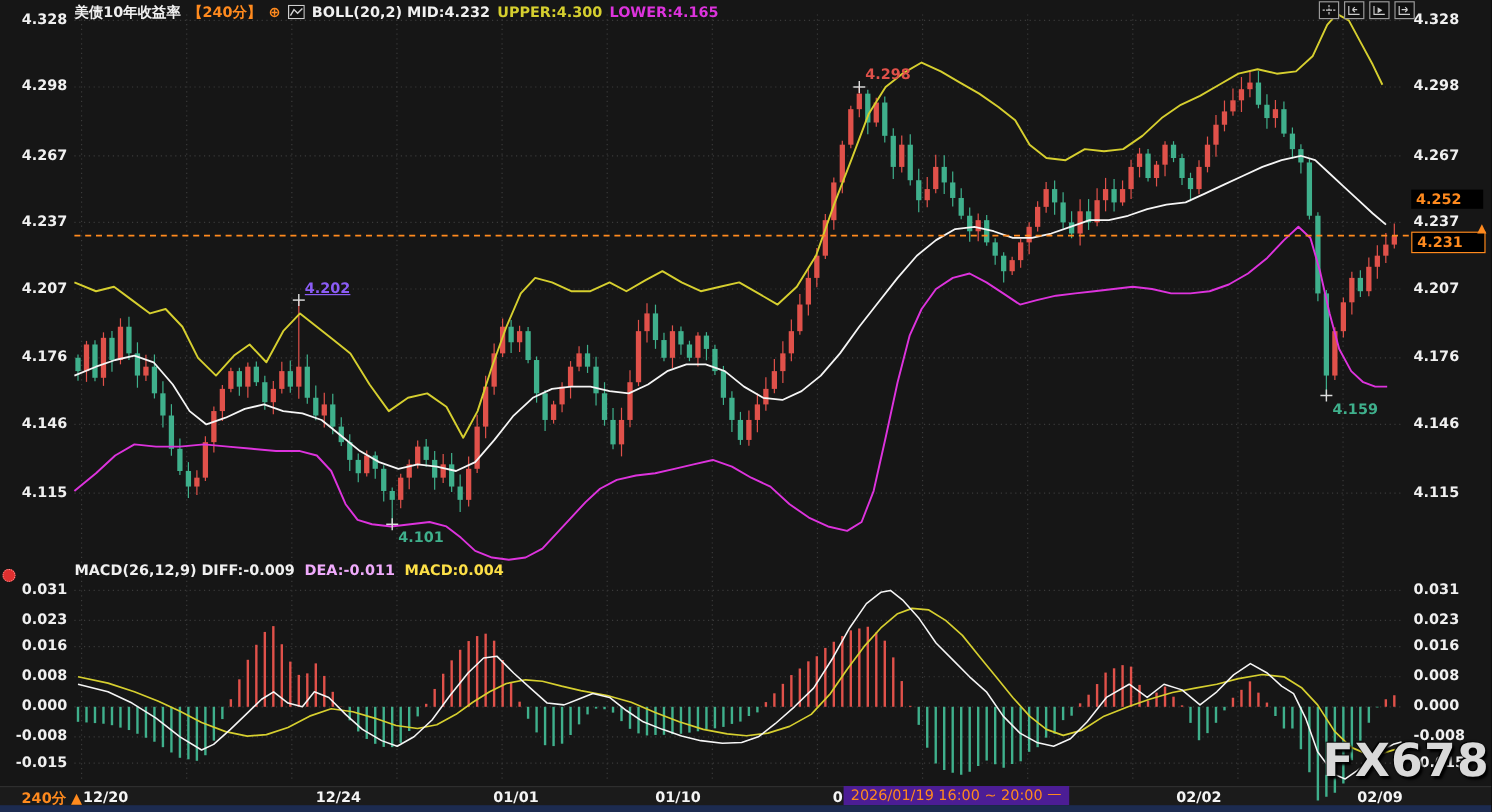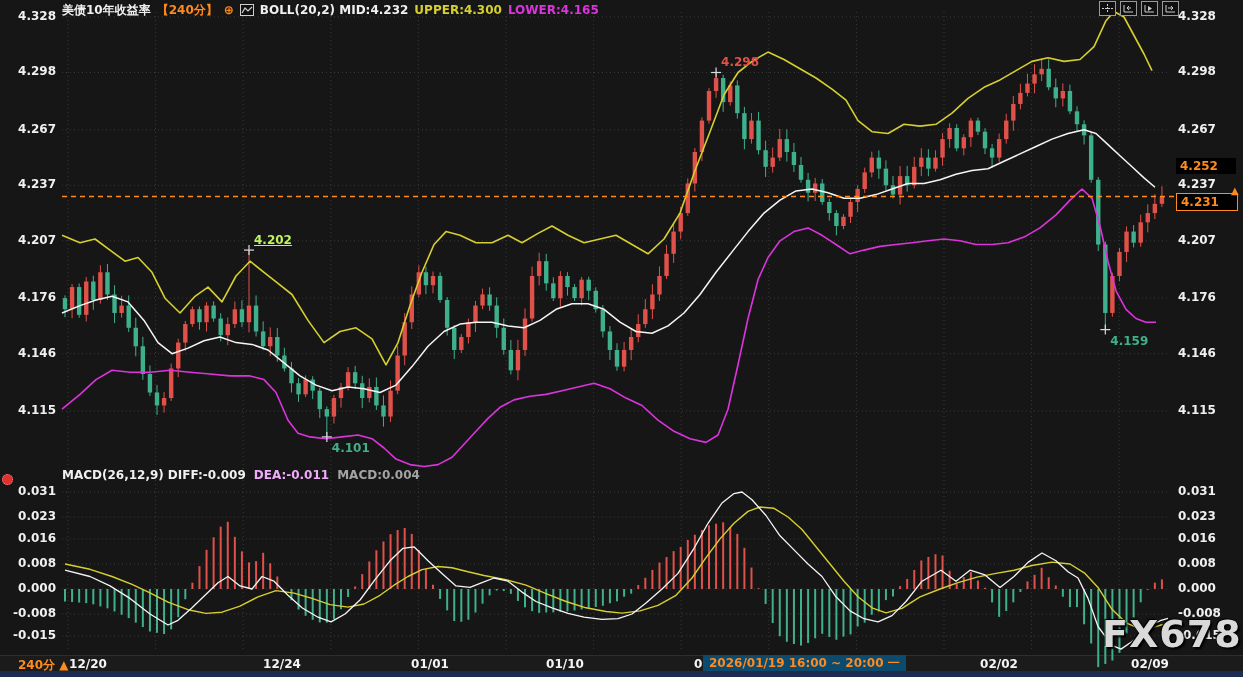--- a/index.html
+++ b/index.html
@@ -16,22 +16,22 @@
   .macd-hdr span{margin-right:8px;}
   .tick{position:absolute;font-size:12px;font-weight:bold;color:#f0f0f0;white-space:nowrap;z-index:3;}
   .pricebox{position:absolute;left:1176px;width:52px;font-size:12px;font-weight:bold;z-index:4;
             background:#000000;padding:1px 4px;white-space:nowrap;}
   .toolbar{right:64px;top:1px;display:flex;gap:4px;z-index:4;}
   .toolbtn{width:15px;height:13px;border:1px solid #9a9a9a;background:#101010;display:flex;
            align-items:center;justify-content:center;}
   .datebar-label{position:absolute;top:657px;font-size:12px;font-weight:bold;color:#f5f5f5;
                  transform:translateX(-50%);z-index:3;white-space:nowrap;}
   .interval{position:absolute;left:18px;top:657px;font-size:12px;font-weight:bold;z-index:3;white-space:nowrap;}
-  .xtooltip{position:absolute;left:703px;top:655px;background:#0c4a6e;padding:0 6px;font-size:12px;
-            font-weight:bold;z-index:3;white-space:nowrap;line-height:16px;}
+  .xtooltip{position:absolute;left:703px;top:655px;background:#4c1d95;padding:0 6px;font-size:12px;
+            font-weight:normal;z-index:3;white-space:nowrap;line-height:16px;}
   .xtooltip-prefix{position:absolute;left:694px;top:657px;color:#f5f5f5;font-size:12px;font-weight:bold;z-index:2;}
   .watermark{position:absolute;left:1102px;top:612px;font-size:38px;font-weight:bold;color:#d9d9d9;
              z-index:5;letter-spacing:1px;text-shadow:2px 2px 2px #000,-1px -1px 1px #000;}
   .anno{position:absolute;font-size:12px;font-weight:bold;z-index:3;white-space:nowrap;}
   .alert-dot{position:absolute;left:2px;top:474px;width:9px;height:9px;border-radius:50%;
              background:#e03030;border:1px dotted #ff8a8a;z-index:3;}
   .latest-arrow{position:absolute;left:1231px;top:186px;font-size:10px;z-index:4;line-height:10px;}
 </style>
 </head>
 <body>
@@ -580,21 +580,21 @@
       </div>
     <div class="toolbtn">
         <svg width="11" height="9">
           <path d="M1 1 V8 H10" stroke="#cccccc" fill="none"></path>
           <path d="M3 4 L8 4 M8 4 L6 2 M8 4 L6 6" stroke="#cccccc" fill="none"></path>
         </svg>
       </div>
   </div>
 
   <div class="overlay macd-hdr">
-    <span style="margin-right:4px;margin-top:28px;">MACD(26,12,9)</span><span>DIFF:-0.009</span><span style="color:#f0abfc;">DEA:-0.011</span><span style="color:#a3a3a3;">MACD:0.004</span>
+    <span style="margin-right:4px;margin-top:28px;">MACD(26,12,9)</span><span>DIFF:-0.009</span><span style="color:#f0abfc;">DEA:-0.011</span><span style="color:#fde047;">MACD:0.004</span>
   </div>
 
   <div class="pricebox" id="box-upper" style="color:#ff8a1e;top:158px;">4.252</div>
   <div class="pricebox" id="box-current" style="color:#ff8a1e;border:1px solid #ff8a1e;top:193px;">4.231</div>
   <div class="latest-arrow" style="color:#ff8a1e;">▲</div>
 
   <div class="interval" style="color:#ff8a1e;"><span>240分</span> <span>▲</span></div>
   <div class="xtooltip-prefix">0</div>
   <div class="xtooltip" style="color:#ff8a1e;">2026/01/19 16:00 ~ 20:00 一</div>
 
@@ -634,18 +634,18 @@
       <div class="tick" style="left: 4px; top: 606.032px; width: 52px; text-align: right;">-0.008</div>
       <div class="tick" style="left: 1178px; top: 606.032px;">-0.008</div>
       <div class="tick" style="left: 4px; top: 627.935px; width: 52px; text-align: right;">-0.015</div>
       <div class="tick" style="left: 1178px; top: 627.935px;">-0.015</div>
       <div class="datebar-label" style="left: 88px;">12/20</div>
       <div class="datebar-label" style="left: 282px;">12/24</div>
       <div class="datebar-label" style="left: 430px;">01/01</div>
       <div class="datebar-label" style="left: 565px;">01/10</div>
       <div class="datebar-label" style="left: 999px;">02/02</div>
       <div class="datebar-label" style="left: 1150px;">02/09</div>
-      <div class="anno" style="color: #bef264; left: 254.002px; top: 233.071px; text-decoration: underline;">4.202</div>
+      <div class="anno" style="color: #8b5cf6; left: 254.002px; top: 233.071px; text-decoration: underline;">4.202</div>
       <div class="anno" style="color: rgb(63, 176, 140); left: 331.849px; top: 440.898px;">4.101</div>
       <div class="anno" style="color: rgb(224, 81, 74); left: 721.084px; top: 55.4931px;">4.298</div>
       <div class="anno" style="color: rgb(63, 176, 140); left: 1110.32px; top: 333.611px;">4.159</div>
     </div>
 </div>
 
 </body></html>

